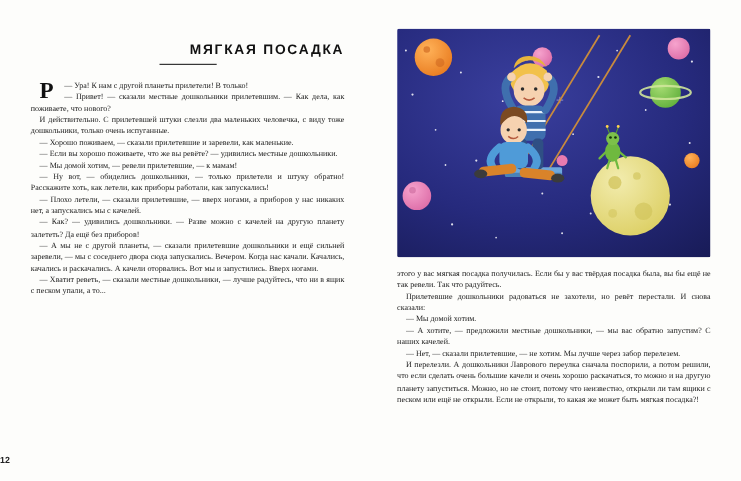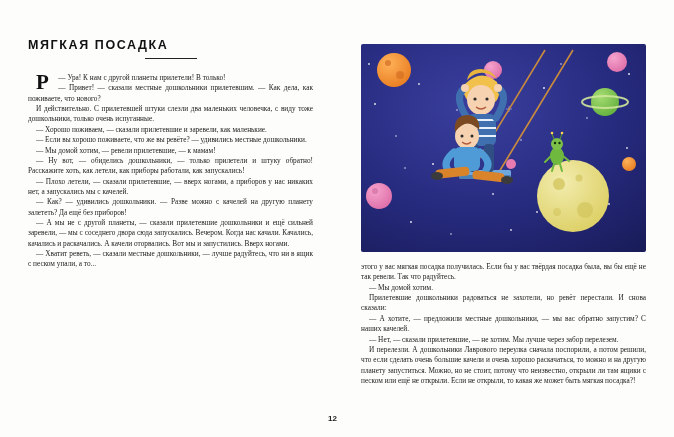--- a/index.html
+++ b/index.html
@@ -28,21 +28,21 @@
     width: 337px;
     height: 437px;
     box-sizing: border-box;
     padding: 26px 24px 10px 28px;
   }
   .story-title {
     font-family: "Liberation Sans", sans-serif;
     font-weight: bold;
     font-size: 12.5px;
     letter-spacing: 1.6px;
-    text-align: left;
+    text-align: right;
     color: #111;
     margin: 12px 0 6px 0;
   }
   .title-rule {
     width: 52px;
     height: 0;
     border-top: 1px solid #222;
     margin: 0 auto 14px auto;
   }
   .col {
@@ -67,36 +67,36 @@
     font-size: 21px;
     line-height: 0.82;
     padding: 1px 1.5px 0 0;
     color: #111;
   }
   .folio {
     position: absolute;
     bottom: 14px;
     left: 0;
     width: 337px;
-    text-align: right;
+    text-align: left;
     font-family: "Liberation Sans", sans-serif;
     font-size: 8px;
     font-weight: bold;
     color: #222;
   }
 
   
   .page-right {
     position: absolute;
     left: 337px;
     top: 0;
     width: 337px;
     height: 437px;
     box-sizing: border-box;
-    padding: 44px 28px 10px 24px;
+    padding: 26px 28px 10px 24px;
   }
   .illo-wrap {
     position: relative;
     width: 285px;
     height: 208px;
     margin: 0 0 10px 0;
     overflow: hidden;
     border-radius: 2px;
   }
   .illo {
@@ -285,21 +285,21 @@
           <rect x="74" y="126" width="34" height="9" rx="4" fill="#d9832a" transform="rotate(-6 74 126)"></rect>
           <rect x="112" y="126" width="32" height="9" rx="4" fill="#d9832a" transform="rotate(6 112 126)"></rect>
           <ellipse cx="76" cy="132" rx="6" ry="4" fill="#3b3b3b"></ellipse>
           <ellipse cx="146" cy="136" rx="6" ry="4" fill="#3b3b3b"></ellipse>
         </g>
       </svg>
     </div>
 
     <div class="text-right">
       <p class="noind">этого у вас мягкая посадка получилась. Если бы у вас твёрдая посадка была, вы бы ещё не так ревели. Так что радуйтесь.</p>
+      <p>Прилетевшие дошкольники радоваться не захотели, но ревёт перестали. И снова сказали:</p>
       <p>— Мы домой хотим.</p>
-      <p>Прилетевшие дошкольники радоваться не захотели, но ревёт перестали. И снова сказали:</p>
       <p>— А хотите, — предложили местные дошкольники, — мы вас обратно запустим? С наших качелей.</p>
       <p>— Нет, — сказали прилетевшие, — не хотим. Мы лучше через забор перелезем.</p>
       <p>И перелезли. А дошкольники Лаврового переулка сначала поспорили, а потом решили, что если сделать очень большие качели и очень хорошо раскачаться, то можно и на другую планету запуститься. Можно, но не стоит, потому что неизвестно, открыли ли там ящики с песком или ещё не открыли. Если не открыли, то какая же может быть мягкая посадка?!</p>
     </div>
   </div>
 
 </div>
 
 </body></html>

